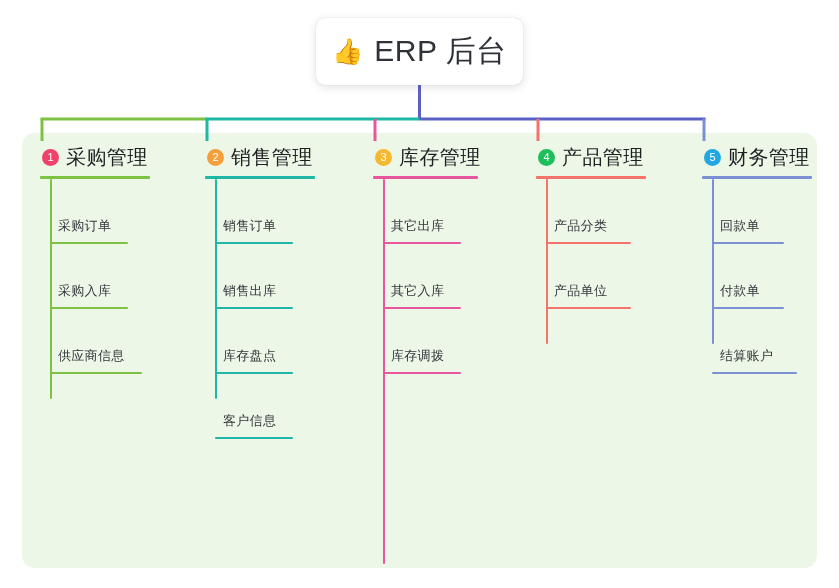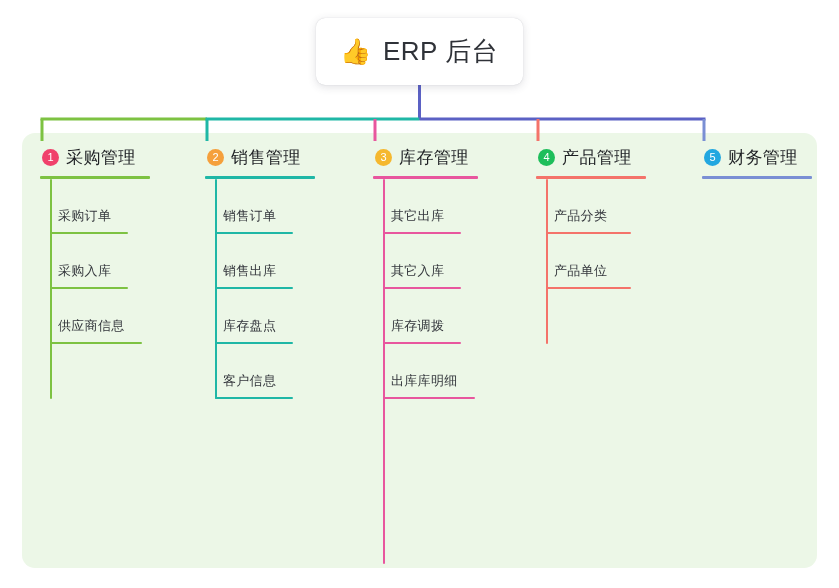--- a/index.html
+++ b/index.html
@@ -37,21 +37,21 @@
     justify-content: center;
     gap: 11px;
     z-index: 6;
   }
   .root-emoji {
     font-size: 25px;
     line-height: 1;
     display: block;
   }
   .root-title {
-    font-size: 26px;
+    font-size: 30px;
     color: #2f3238;
     letter-spacing: 0.5px;
     white-space: nowrap;
   }
 
   
   .panel {
     position: absolute;
     left: 22px;
     top: 133px;
@@ -98,38 +98,38 @@
     height: 17px;
     border-radius: 50%;
     color: #ffffff;
     font-size: 11px;
     line-height: 17px;
     text-align: center;
     flex: 0 0 auto;
     font-family: "Liberation Sans", sans-serif;
   }
   .col-title {
-    font-size: 17px;
+    font-size: 20px;
     color: #1d1f23;
     white-space: nowrap;
     letter-spacing: 0.4px;
   }
   .col-rule {
     height: 3px;
     margin-top: 7px;
     border-radius: 1px;
   }
 
   .items {
     position: relative;
     margin-top: 0;
   }
   .item {
     position: relative;
-    height: 55px;
+    height: 65px;
   }
   .item-label {
     position: absolute;
     left: 18px;
     bottom: 9px;
     font-size: 13px;
     color: #33363c;
     white-space: nowrap;
     letter-spacing: 0.3px;
   }
@@ -234,24 +234,20 @@
             <div class="item-rule" style="width: 78px; background: rgb(232, 86, 158);"></div>
           </div>
           <div class="item">
             <span class="item-label">其它入库</span>
             <div class="item-rule" style="width: 78px; background: rgb(232, 86, 158);"></div>
           </div>
           <div class="item">
             <span class="item-label">库存调拨</span>
             <div class="item-rule" style="width: 78px; background: rgb(232, 86, 158);"></div>
           </div>
-          <div class="item">
-            <span class="item-label">出库库明细</span>
-            <div class="item-rule" style="width: 92px; background: rgb(232, 86, 158);"></div>
-          </div>
         </div>
       </div>
       <div class="column" style="left: 536px;">
         <div class="col-head">
           <span class="badge" style="background: rgb(30, 190, 91);">4</span>
           <span class="col-title">产品管理</span>
         </div>
         <div class="col-rule" style="width: 110px; background: rgb(244, 115, 106);"></div>
         <div class="items">
           <div class="item-spine" style="height: 165px; background: rgb(244, 115, 106);"></div>
@@ -264,16 +260,31 @@
             <div class="item-rule" style="width: 85px; background: rgb(244, 115, 106);"></div>
           </div>
         </div>
       </div>
       <div class="column" style="left: 702px;">
         <div class="col-head">
           <span class="badge" style="background: rgb(34, 167, 224);">5</span>
           <span class="col-title">财务管理</span>
         </div>
         <div class="col-rule" style="width: 110px; background: rgb(122, 143, 212);"></div>
+        <div class="items">
+          <div class="item-spine" style="height: 165px; background: rgb(122, 143, 212);"></div>
+          <div class="item">
+            <span class="item-label">回款单</span>
+            <div class="item-rule" style="width: 72px; background: rgb(122, 143, 212);"></div>
+          </div>
+          <div class="item">
+            <span class="item-label">付款单</span>
+            <div class="item-rule" style="width: 72px; background: rgb(122, 143, 212);"></div>
+          </div>
+          <div class="item">
+            <span class="item-label">结算账户</span>
+            <div class="item-rule" style="width: 85px; background: rgb(122, 143, 212);"></div>
+          </div>
+        </div>
       </div>
     </div>
 
 </div>
 
 </body></html>

